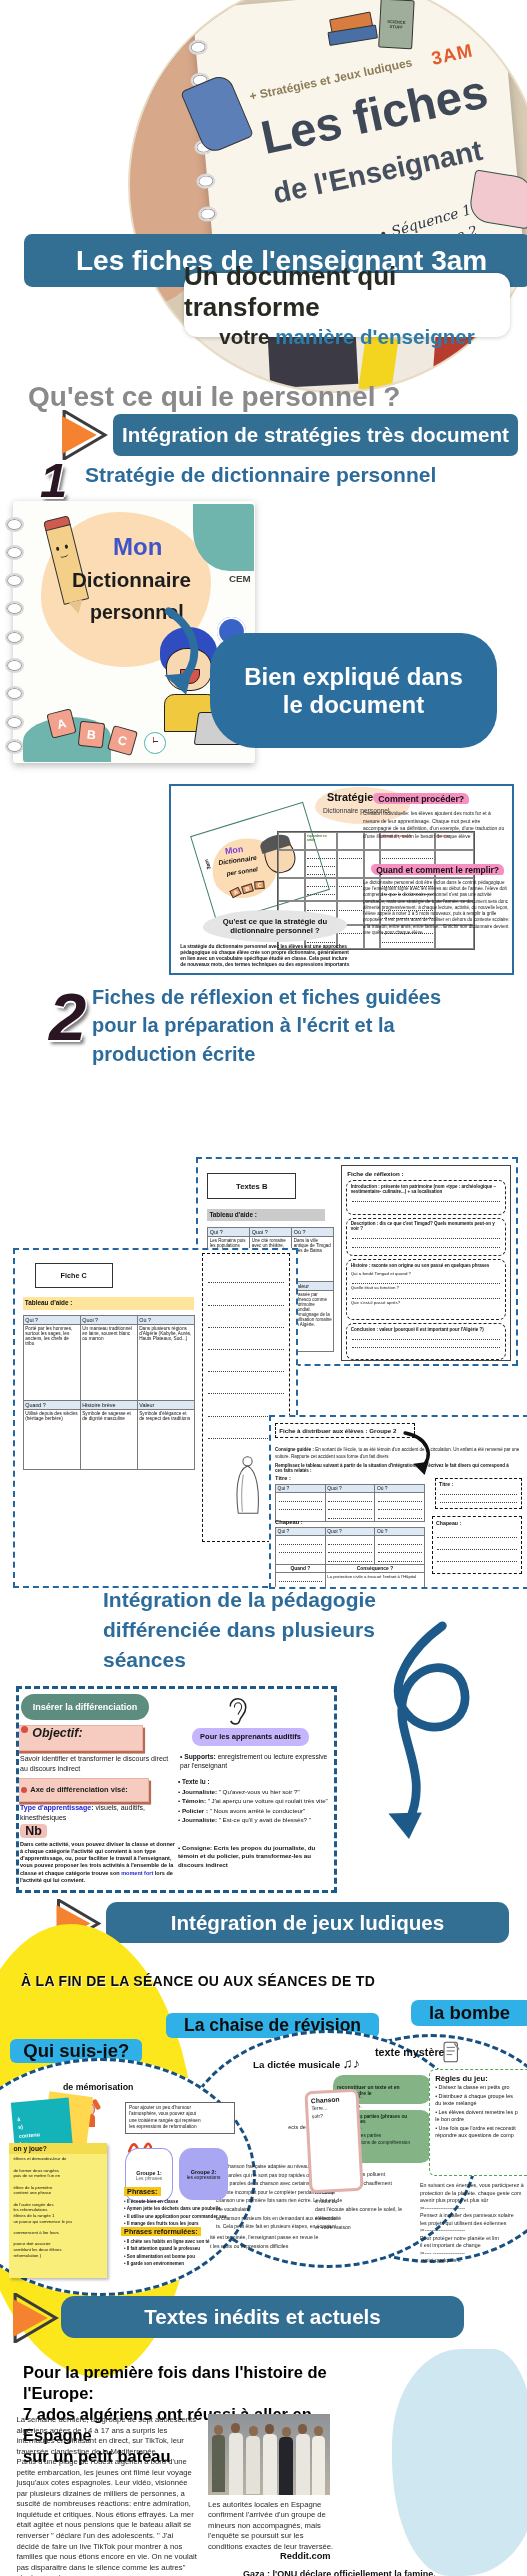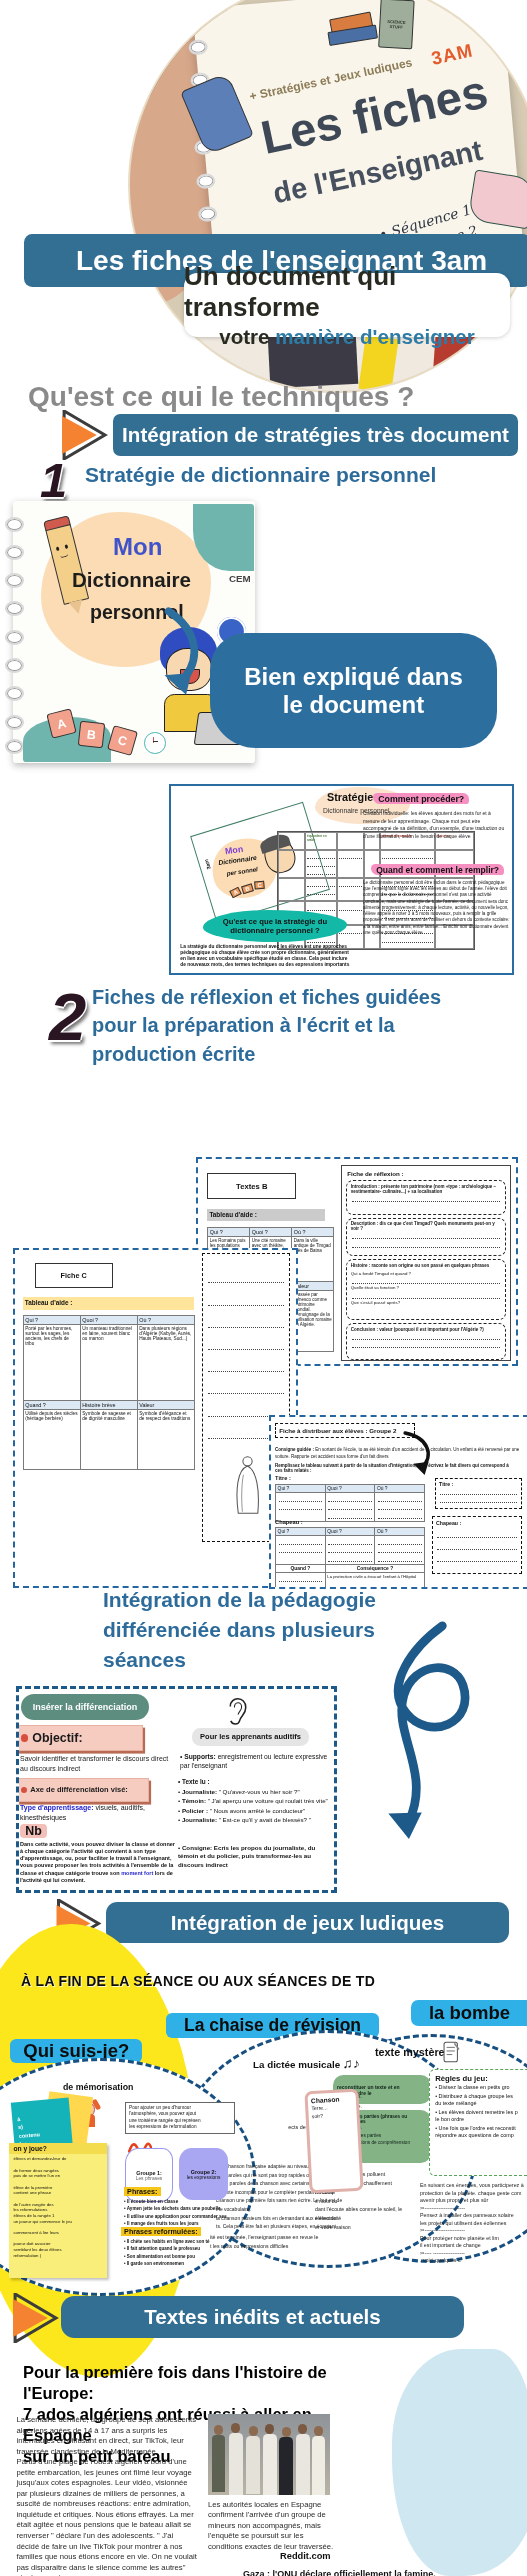--- a/index.html
+++ b/index.html
@@ -76,21 +76,21 @@
   <span>Les fiches de l'enseignant 3am</span>
 </div>
 
 <div class="abs" style="left:184px;top:273px;width:326px;height:64px;background:#fff;border-radius:13.4px;box-shadow:0 1px 4.1px rgba(0,0,0,.18);display:flex;flex-direction:column;align-items:center;justify-content:center;gap:2.1px;">
   <div style="font-size:26px;font-weight:900;color:#272a20;">Un document qui transforme</div>
   <div style="font-size:20.6px;font-weight:900;">
     <span style="color:#272a20;">votre </span><span style="color:#2e7ba6;">manière d'enseigner</span>
   </div>
 </div>
 
-<div class="abs" style="left:28px;top:381px;font-size:28px;font-weight:bold;color:#8a8a8a;">Qu'est ce qui le techniques ?</div>
+<div class="abs" style="left:28px;top:381px;font-size:28px;font-weight:bold;color:#8a8a8a;">Qu'est ce qui le personnel ?</div>
 
 <svg class="abs" style="left:61px;top:410px;" width="47" height="50" viewBox="0 0 92 98">
   <polygon points="6,2 86,49 6,96" fill="none" stroke="#3c3c3c" stroke-width="6"></polygon>
   <polygon points="2,12 70,49 2,86" fill="#f58230"></polygon>
 </svg>
 <div class="abs banner flexc" style="left:113px;top:414px;width:405px;height:42px;border-radius:7.2px;font-size:20.6px;">
   <span>Intégration de stratégies très document</span>
 </div>
 
 <div class="abs num" style="left:40px;top:452px;font-size:49px;">1</div>
@@ -244,21 +244,21 @@
   <div class="abs" style="left:156px;top:5.2px;font-size:10.8px;font-weight:900;">Stratégie de</div>
   <div class="abs" style="left:152px;top:20.6px;font-size:6.7px;color:#333;">Dictionnaire personnel</div>
   <div class="abs pinkmark" style="left:202px;top:7.2px;"><span style="font-size:8.8px;font-weight:900;">Comment procéder?</span></div>
   <div class="abs" style="left:192px;top:24px;width:145px;font-size:5px;line-height:1.5;color:#222;">
     <span>Création individuelle: les élèves ajoutent des mots fur et à mesure de leur apprentissage. Chaque mot peut etre accompagné de sa définition, d'un exemple, d'une traduction ou d'une illustration, selon le besoin de caque élève</span>
   </div>
   <div class="abs pinkmark" style="left:200px;top:78px;"><span style="font-size:8.5px;font-weight:900;">Quand et comment le remplir?</span></div>
   <div class="abs" style="left:192px;top:94px;width:147px;font-size:4.6px;line-height:1.36;color:#222;">
     <span>Le dictionnaire personnel doit être inclus dans le contrat pédagogique que l'enseignant signe avec les élèves au début de l'année. l'élève doit comprendre que le dictionnaire personnel n'est pas une activité ponctuelle, mais une stratégie de toute l'année. ce document sera donc alimenté progressivement: à chaque lecture, activité, ou nouvelle leçon, l'élève appelé à noter 3 à 5 mots nouveaux, puis à remplir la grille proposée. Il est permis aussi de l'utiliser en dehors du contexte scolaire: à la maison, entre amis, entre famille... Enrichir son dictionnaire devient une quête pour chaque élève</span>
   </div>
-  <div class="abs peach flexc" style="left:32px;top:124px;width:144px;height:32px;background:#14b8a6;text-align:center;">
+  <div class="abs peach flexc" style="left:32px;top:124px;width:144px;height:32px;background:#e5e5e5;text-align:center;">
     <span style="font-size:7.7px;font-weight:900;width:129px;">Qu'est ce que la stratégie du dictionnaire personnel ?</span>
   </div>
   <div class="abs" style="left:9.3px;top:158px;width:170px;font-size:4.8px;font-weight:bold;line-height:1.22;color:#111;">
     <span>La stratégie du dictionnaire personnel avec les élèves est une approches pédagogique où chaque élève crée son propre dictionnaire, généralement en lien avec un vocabulaire spécifique étudié en classe. Cela peut inclure de nouveaux mots, des termes techniques ou des expressions importants</span>
   </div>
 </div>
 
 <div class="abs num" style="left:49px;top:978px;font-size:67px;">2</div>
 <div class="abs pl" style="left:92px;top:983px;width:402px;font-size:20px;font-weight:bold;color:#2d6b9a;line-height:1.42;">Fiches de réflexion et fiches guidées
 pour la préparation à l'écrit et la
@@ -458,21 +458,21 @@
 
 <svg class="abs" style="left:337px;top:1618px;" width="149" height="247" viewBox="0 0 290 480">
   <path d="M205,15 C150,55 90,130 135,185 C180,240 270,205 245,130 C228,80 150,85 130,150 C108,225 185,300 140,395" fill="none" stroke="#1d5a8a" stroke-width="17" stroke-linecap="round"></path>
   <polygon points="100,380 140,430 165,378" fill="#1d5a8a"></polygon>
 </svg>
 
 <div class="abs" style="left:16px;top:1686px;width:315px;height:201px;border:3.6px dashed #1d5a8a;background:#fff;overflow:hidden;">
   <div class="abs flexc" style="left:2.1px;top:5.2px;width:128px;height:26px;background:#5d8d7e;border-radius:13.4px;color:#fff;font-weight:bold;font-size:9px;">
       <span>Insérer la différenciation</span>
     </div>
-  <div class="abs pinkbox" style="left:-2.1px;top:36px;width:124px;height:24px;display:flex;align-items:center;">
+  <div class="abs pinkbox" style="left:-2.1px;top:36px;width:124px;height:24px;display:flex;font-style:italic;">
     <span style="width:7.2px;height:7.2px;border-radius:50%;background:#d94f3f;margin:0 4.1px 0 3.1px;"></span>
     <span style="font-size:12.4px;font-weight:900;color:#1b1b1b;">Objectif:</span>
   </div>
   <div class="abs" style="left:1px;top:65px;width:155px;font-size:7px;color:#222;line-height:1.4;">Savoir identifier et transformer le discours direct au discours indirect</div>
   <div class="abs pinkbox" style="left:-2.1px;top:89px;width:130px;height:21.6px;display:flex;align-items:center;">
     <span style="width:6.2px;height:6.2px;border-radius:50%;background:#d94f3f;margin:0 3.1px 0 3.1px;"></span>
     <span style="font-size:7.5px;font-weight:900;color:#1b1b1b;">Axe de différenciation visé:</span>
   </div>
   <div class="abs" style="left:1px;top:114px;width:155px;font-size:7px;line-height:1.45;">
     <span style="color:#2323cc;font-weight:900;">Type d'apprentissage:</span><span> visuels, auditifs, kinesthésiques</span>
@@ -480,21 +480,21 @@
   <div class="abs" style="left:1px;top:135px;background:#f2c0b8;border-radius:4.1px;padding:0 5.2px;">
     <span style="font-size:12.4px;font-weight:900;">Nb</span>
   </div>
   <div class="abs" style="left:1px;top:152px;width:156px;font-size:5.5px;font-weight:bold;line-height:1.3;">
     <span>Dans cette activité, vous pouvez diviser la classe et donner à chaque catégorie l'activité qui convient à son type d'apprentissage, ou, pour faciliter le travail à l'enseignant,  vous pouvez proposer les trois activités à l'ensemble de la classe et chaque catégorie trouve son </span><span style="color:#2323cc;">moment fort</span><span> lors de  l'activité qui lui convient.</span>
   </div>
   <svg class="abs" style="left:206px;top:4.1px;" width="25" height="32" viewBox="0 0 48 62">
     <path d="M10,26 C10,6 40,6 40,28 C40,42 30,44 28,54 C26,62 14,62 11,54" fill="none" stroke="#222" stroke-width="3"></path>
     <path d="M18,28 C18,16 32,16 32,27 C32,34 26,36 25,42" fill="none" stroke="#222" stroke-width="2"></path>
   </svg>
-  <div class="abs flexc" style="left:173px;top:39px;width:117px;height:17.5px;background:#e5e5e5;border-radius:8.2px;">
+  <div class="abs flexc" style="left:173px;top:39px;width:117px;height:17.5px;background:#c4b5fd;border-radius:8.2px;">
     <span style="font-size:7.5px;font-weight:900;">Pour les apprenants auditifs</span>
   </div>
   <div class="abs" style="left:161px;top:63px;width:151px;font-size:6.7px;line-height:1.4;">
     • <b>Supports:</b><span> enregistrement ou lecture expressive par l'enseignant</span>
   </div>
   <div class="abs" style="left:159px;top:89px;font-size:6.4px;font-weight:900;">• <span>Texte lu :</span></div>
   <div class="abs" style="left:159px;top:98px;width:155px;font-size:6.2px;line-height:1.5;">
     <div>• <b>Journaliste:</b><span> " Qu'avez-vous vu hier soir ?"</span></div>
     <div>• <b>Témoin:</b><span> " J'ai aperçu une voiture qui roulait très vite"</span></div>
     <div>• <b>Policier :</b><span> " Nous avons arrêté le conducteur"</span></div>

